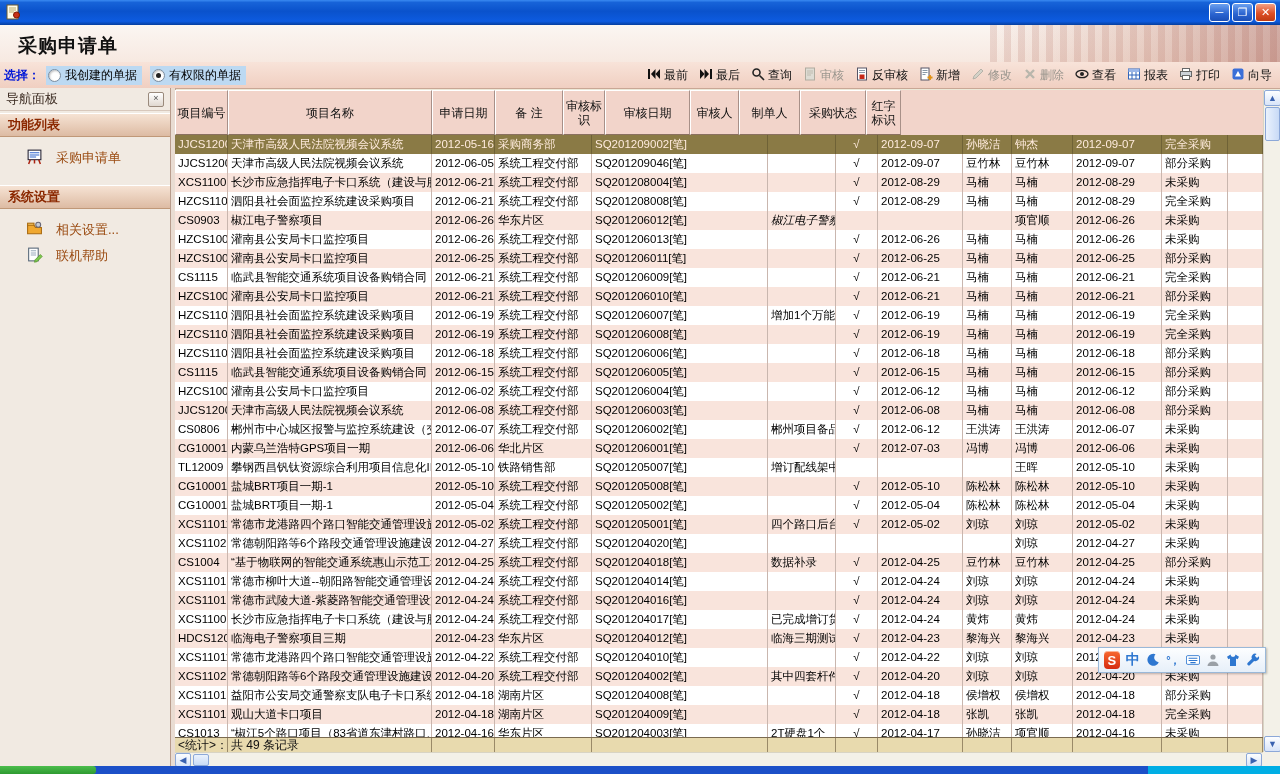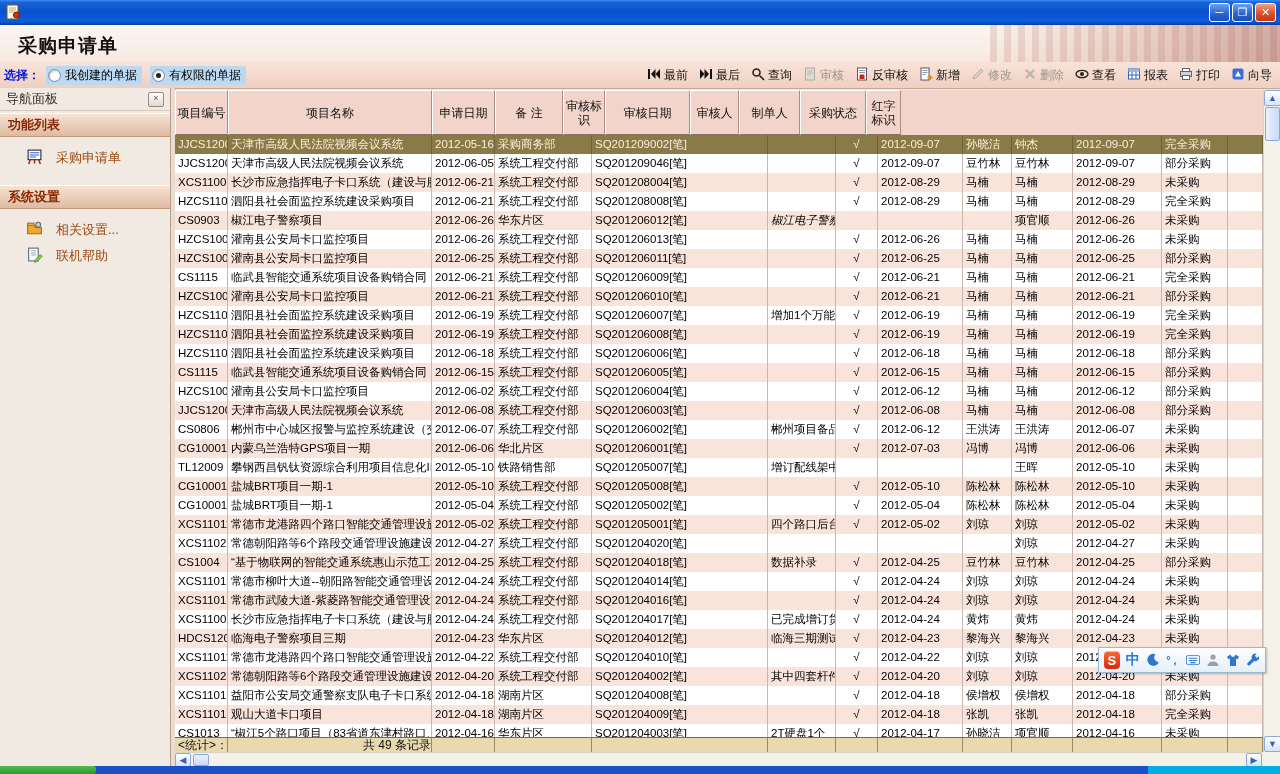--- a/index.html
+++ b/index.html
@@ -757,21 +757,21 @@
         <div class="td" style="width: 85px;">2012-04-17</div>
         <div class="td" style="width: 49px;">孙晓洁</div>
         <div class="td" style="width: 61px;">项官顺</div>
         <div class="td" style="width: 89px;">2012-04-16</div>
         <div class="td" style="width: 66px;">未采购</div>
         <div class="td" style="width: 35px;"></div>
       </div>
     </div>
   <div class="stats-row" id="stats">
       <div class="sd" style="width: 53px;">&lt;统计&gt;：</div>
-      <div class="sd" style="width: 204px; text-align: right;">共 49 条记录</div>
+      <div class="sd" style="width: 204px;">共 49 条记录</div>
       <div class="sd" style="width: 63px;"></div>
       <div class="sd" style="width: 97px;"></div>
       <div class="sd" style="width: 176px;"></div>
       <div class="sd" style="width: 68px;"></div>
       <div class="sd" style="width: 42px;"></div>
       <div class="sd" style="width: 85px;"></div>
       <div class="sd" style="width: 49px;"></div>
       <div class="sd" style="width: 61px;"></div>
       <div class="sd" style="width: 89px;"></div>
       <div class="sd" style="width: 66px;"></div>

